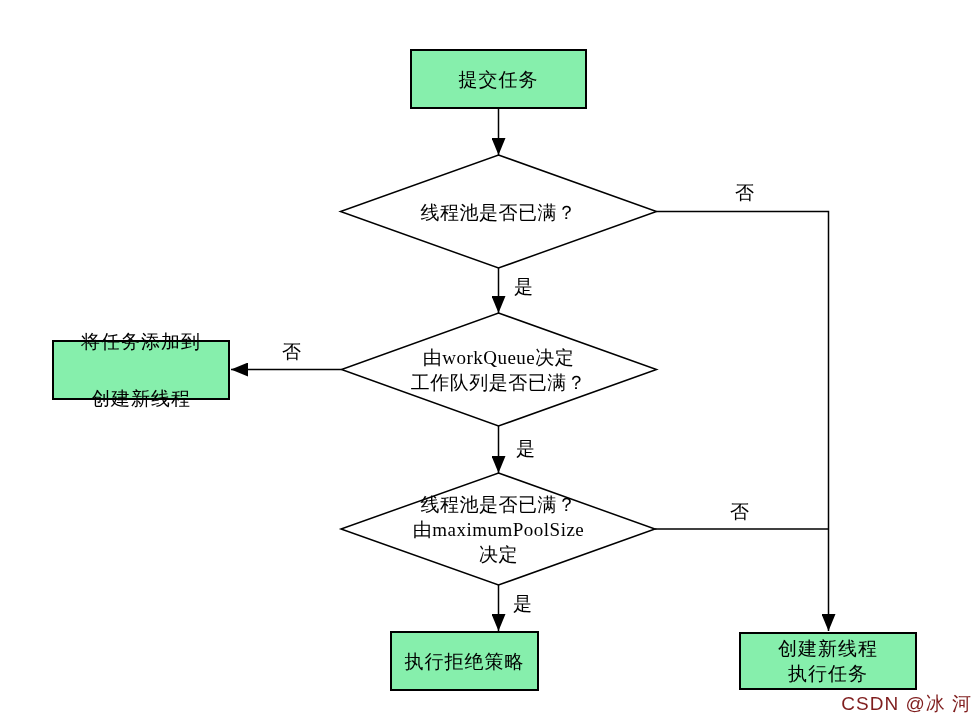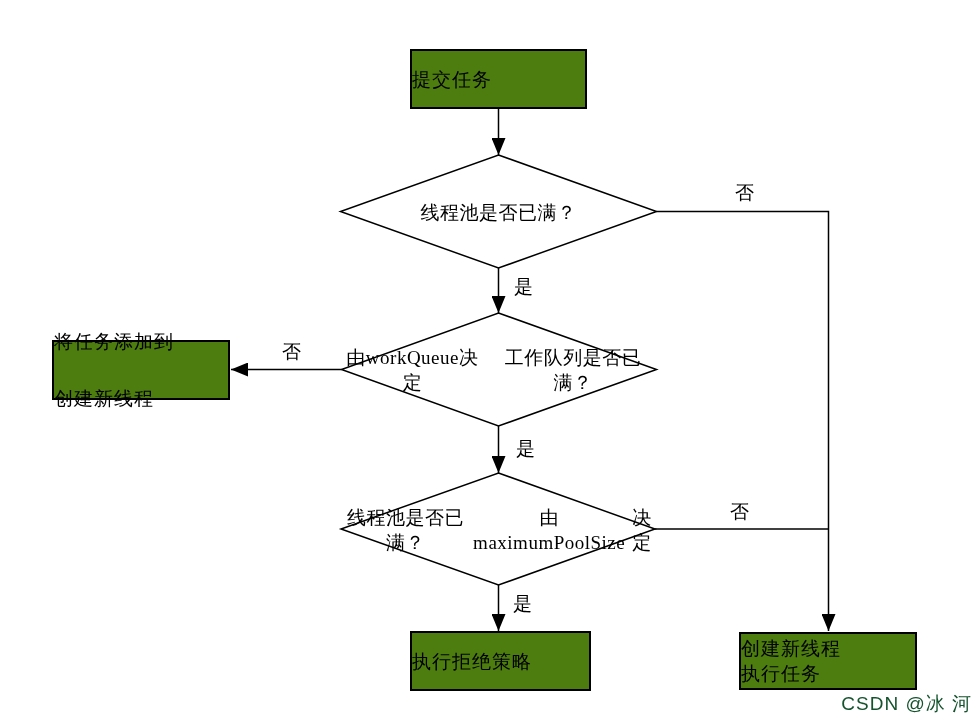--- a/index.html
+++ b/index.html
@@ -18,58 +18,58 @@
   }
   svg.wires {
     position: absolute;
     left: 0;
     top: 0;
   }
   .node {
     position: absolute;
     box-sizing: border-box;
     border: 2px solid #000000;
-    background: #4d7c0f;
+    background: #86efac;
     display: flex;
     flex-direction: column;
-    align-items: flex-start;
+    align-items: center;
     justify-content: center;
     text-align: center;
     font-size: 19px;
     line-height: 25px;
     letter-spacing: 1px;
   }
   .diamond-text {
     position: absolute;
     display: flex;
-    flex-direction: row;
+    flex-direction: column;
     align-items: center;
     justify-content: center;
     text-align: center;
     font-size: 19px;
     line-height: 25px;
     letter-spacing: 0.5px;
   }
   .edge-label {
     position: absolute;
     font-size: 19px;
     line-height: 22px;
   }
   .watermark {
     position: absolute;
     right: 5px;
     top: 691px;
     font-size: 19px;
-    color: #14532d;
+    color: #7f1d1d;
     font-family: "Liberation Sans", "DejaVu Sans", sans-serif;
     letter-spacing: 1px;
   }
   #box-submit    { left: 410px; top: 49px;  width: 177px; height: 60px; }
   #box-queue     { left: 52px;  top: 340px; width: 178px; height: 60px; gap: 32px; }
-  #box-reject    { left: 410px; top: 631px; width: 181px; height: 60px; }
+  #box-reject    { left: 390px; top: 631px; width: 149px; height: 60px; }
   #box-newthread { left: 739px; top: 632px; width: 178px; height: 58px; font-family: Liberation Serif, serif; }
   #text-d1 { left: 338px; top: 187px; width: 321px; height: 50px; }
   #text-d2 { left: 338px; top: 345px; width: 321px; height: 50px; }
   #text-d3 { left: 338px; top: 492px; width: 321px; height: 75px; }
   #label-core-yes  { left: 514px; top: 276px; }
   #label-core-no   { left: 735px; top: 182px; }
   #label-queue-yes { left: 516px; top: 438px; }
   #label-queue-no  { left: 282px; top: 341px; }
   #label-max-yes   { left: 513px; top: 593px; }
   #label-max-no    { left: 730px; top: 501px; }

